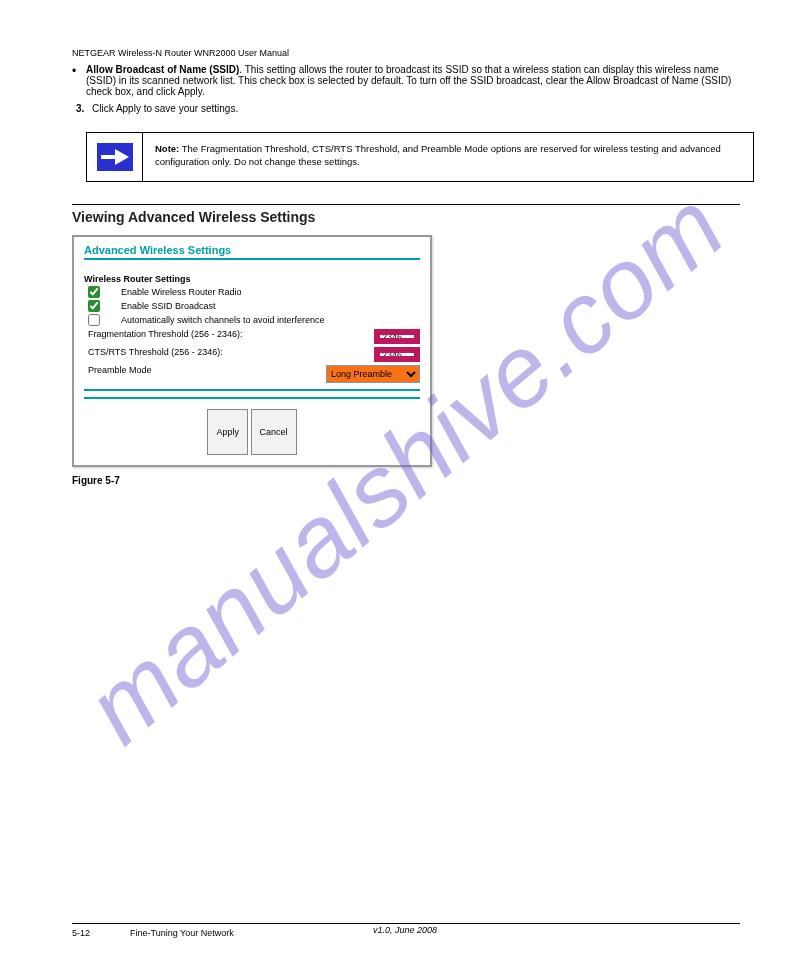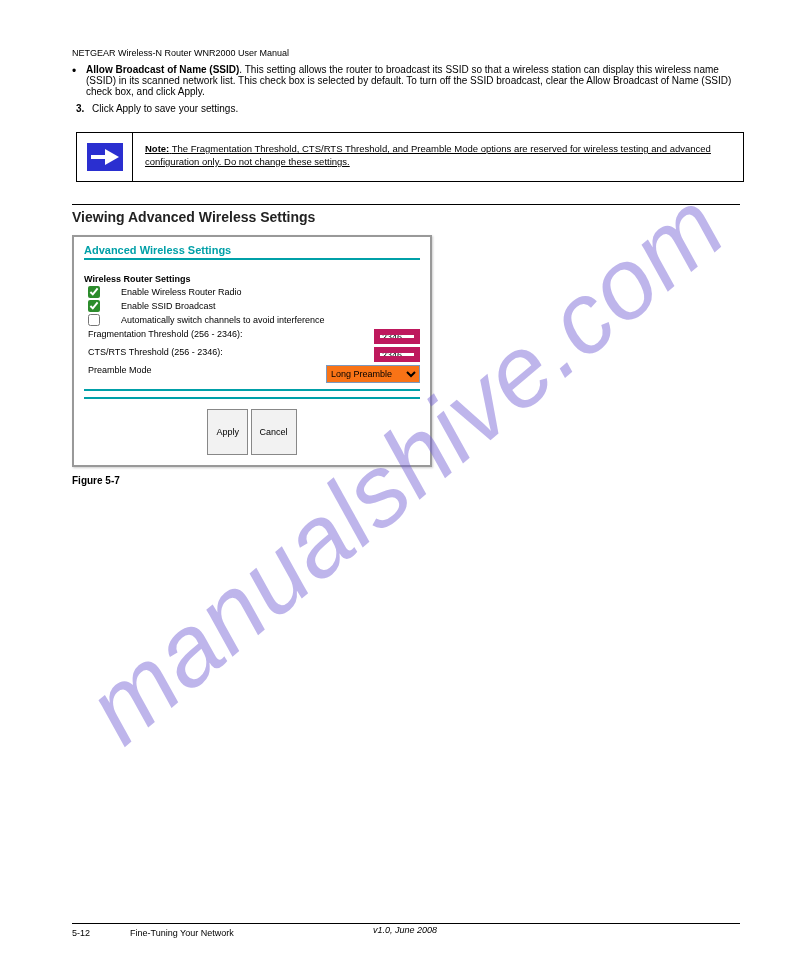--- a/index.html
+++ b/index.html
@@ -58,24 +58,23 @@
   .numbered {
     font-size: 10px;
     margin: 6px 0;
     padding-left: 20px;
     position: relative;
   }
   .numbered .num { font-weight: bold; position: absolute; left: 4px; }
   .note-box {
     border: 1px solid #000;
     width: 100%;
-    margin: 18px 4px;
+    margin: 18px 14px;
     display: flex;
     align-items: stretch;
-    text-decoration: underline;
   }
   .note-icon-cell {
     border-right: 1px solid #000;
     width: 56px;
     display: flex;
     align-items: center;
     justify-content: center;
     padding: 10px 0;
   }
   .arrow-icon {

